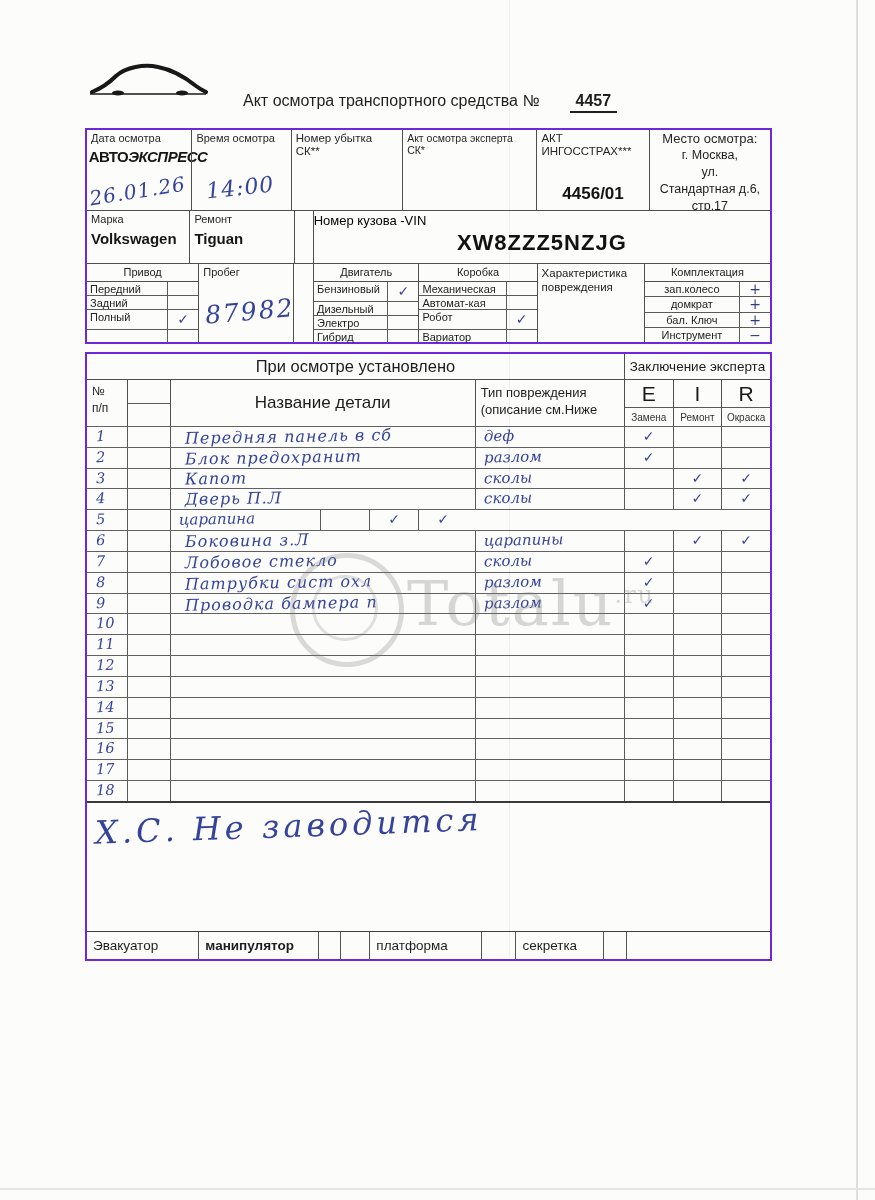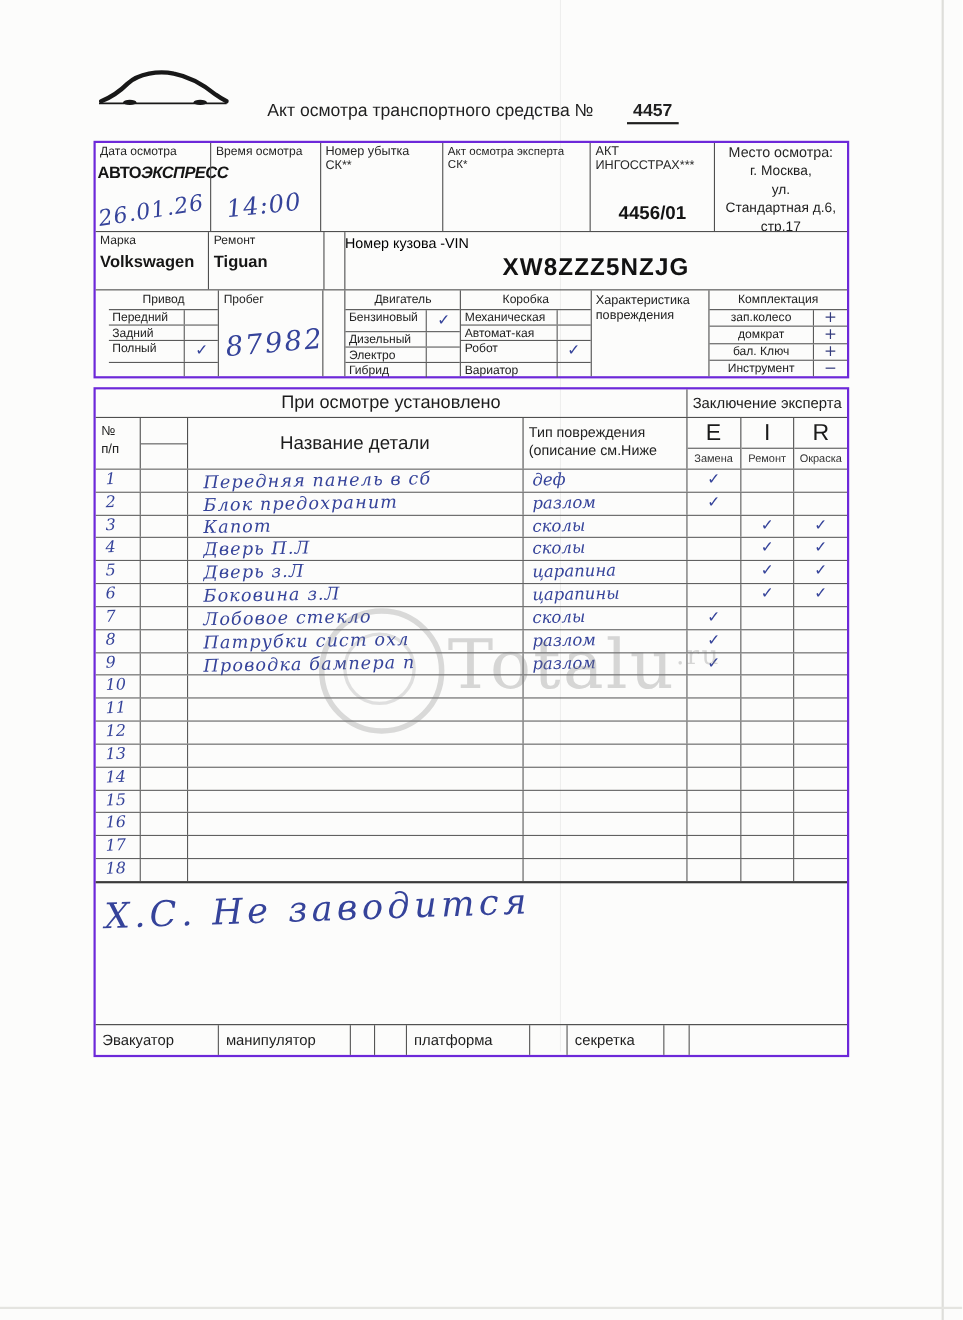--- a/index.html
+++ b/index.html
@@ -43,21 +43,21 @@
   
   .blk{box-sizing:border-box;border-left:1px solid #4f4f4f;display:flex;flex-direction:column;}
   .blk:first-child{border-left:none;}
   .blk-title{height:17px;line-height:17px;text-align:center;font-size:11px;border-bottom:1px solid #4f4f4f;color:#222;}
   .blk-body{flex:1;display:flex;flex-direction:column;}
   .opt-row{flex:1;display:flex;border-bottom:1px solid #5a5a5a;}
   .opt-row:last-child{border-bottom:none;}
   .opt-lbl{flex:1;font-size:11px;padding:1px 0 0 3px;color:#222;white-space:nowrap;overflow:hidden;}
   .opt-lbl.ctr{text-align:center;padding-left:0;}
   .opt-box{width:30px;border-left:1px solid #5a5a5a;text-align:center;line-height:13px;}
-  .b-drive{width:112px;padding-left:12px;} .b-miles{width:95px;} .b-nar2{width:20px;}
+  .b-drive{width:112px;} .b-miles{width:95px;} .b-nar2{width:20px;}
   .b-engine{width:106px;} .b-gear{width:119px;} .b-damage{width:108px;} .b-equip{width:127px;}
   .damage-text{font-size:11.5px;padding:2px 4px;line-height:1.25;color:#222;}
 
   
   .t2{left:85px;top:352px;width:687px;}
   .h1{height:25px;}
   .h1 .tcell{display:flex;align-items:center;justify-content:center;}
   .hc-left{width:540px;font-size:16.5px;color:#1c1c1c;}
   .hc-right{width:147px;font-size:13.5px;color:#1c1c1c;}
   .h2{height:47px;border-top:1px solid #4f4f4f;}
@@ -339,21 +339,20 @@
           <div class="bc bc-gap"></div>
           <div class="bc bc-part"><div class="hw hw-part">Дверь П.Л</div></div>
           <div class="bc bc-type"><div class="hw hw-type">сколы</div></div>
           <div class="bc bc-e"></div>
           <div class="bc bc-i"><div class="hw hw-check">✓</div></div>
           <div class="bc bc-r"><div class="hw hw-check">✓</div></div>
         </div>
         <div class="brow">
           <div class="bc bc-num"><div class="hw hw-num">5</div></div>
           <div class="bc bc-gap"></div>
-          <div class="bc bc-part"><div class="hw hw-part">Дверь з.Л</div></div>
           <div class="bc bc-type"><div class="hw hw-type">царапина</div></div>
           <div class="bc bc-e"></div>
           <div class="bc bc-i"><div class="hw hw-check">✓</div></div>
           <div class="bc bc-r"><div class="hw hw-check">✓</div></div>
         </div>
         <div class="brow">
           <div class="bc bc-num"><div class="hw hw-num">6</div></div>
           <div class="bc bc-gap"></div>
           <div class="bc bc-part"><div class="hw hw-part">Боковина з.Л</div></div>
           <div class="bc bc-type"><div class="hw hw-type">царапины</div></div>
@@ -470,21 +469,21 @@
           <div class="bc bc-r"></div>
         </div>
       </div>
     <div class="desc">
       <div class="hw hw-desc">Х.С. Не заводится</div>
     </div>
     <div class="frow">
         <div class="fc" style="width: 112px;">
           <div class="f-lbl">Эвакуатор</div>
         </div>
-        <div class="fc" style="width: 120px;">
+        <div class="fc" style="width: 120px; font-weight: bold;">
           <div class="f-lbl">манипулятор</div>
         </div>
         <div class="fc" style="width: 22px;"></div>
         <div class="fc" style="width: 30px;"></div>
         <div class="fc" style="width: 112px;">
           <div class="f-lbl">платформа</div>
         </div>
         <div class="fc" style="width: 35px;"></div>
         <div class="fc" style="width: 88px;">
           <div class="f-lbl">секретка</div>

